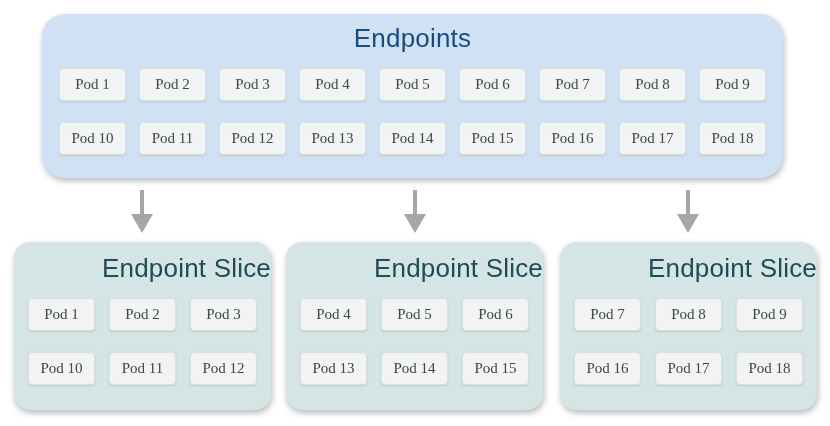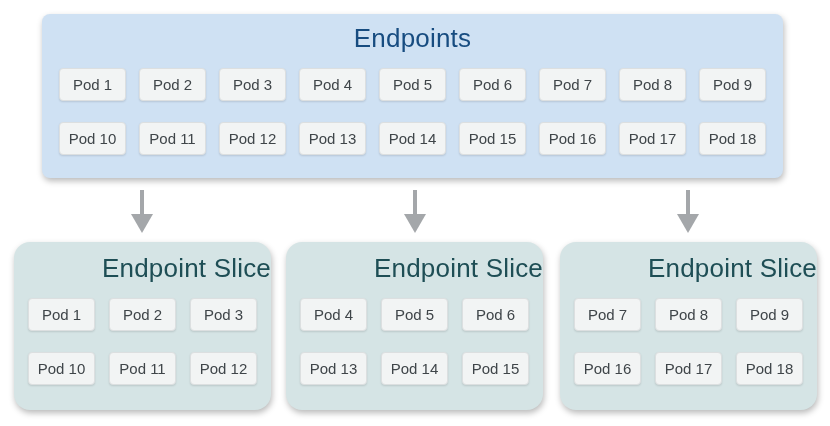--- a/index.html
+++ b/index.html
@@ -17,21 +17,21 @@
   }
 
   
   .endpoints-box {
     position: absolute;
     left: 42px;
     top: 14px;
     width: 741px;
     height: 164px;
     background: var(--endpoints-box-bg, #cfe1f3);
-    border-radius: 8px;
+    border-radius: 23px;
     box-shadow: 1px 3px 6px rgba(0,0,0,0.28);
     box-sizing: border-box;
   }
   .endpoints-title {
     padding-top: 9px;
     text-align: center;
     font-size: 26px;
     line-height: 30px;
     color: var(--endpoints-title-text, #174c80);
     letter-spacing: 0.2px;
@@ -52,20 +52,21 @@
     background: var(--pod-bg, #f2f4f4);
     border: 1px solid var(--pod-border, #dcdfe0);
     border-radius: 4px;
     box-shadow: 0 1px 2px rgba(0,0,0,0.12);
     display: flex;
     align-items: center;
     justify-content: center;
     font-size: 15px;
     color: var(--pod-text, #3f4549);
     white-space: nowrap;
+    font-family: Liberation Serif, serif;
   }
 
   
   .arrow {
     position: absolute;
     top: 190px;
     width: 22px;
     height: 43px;
     display: flex;
     flex-direction: column;

